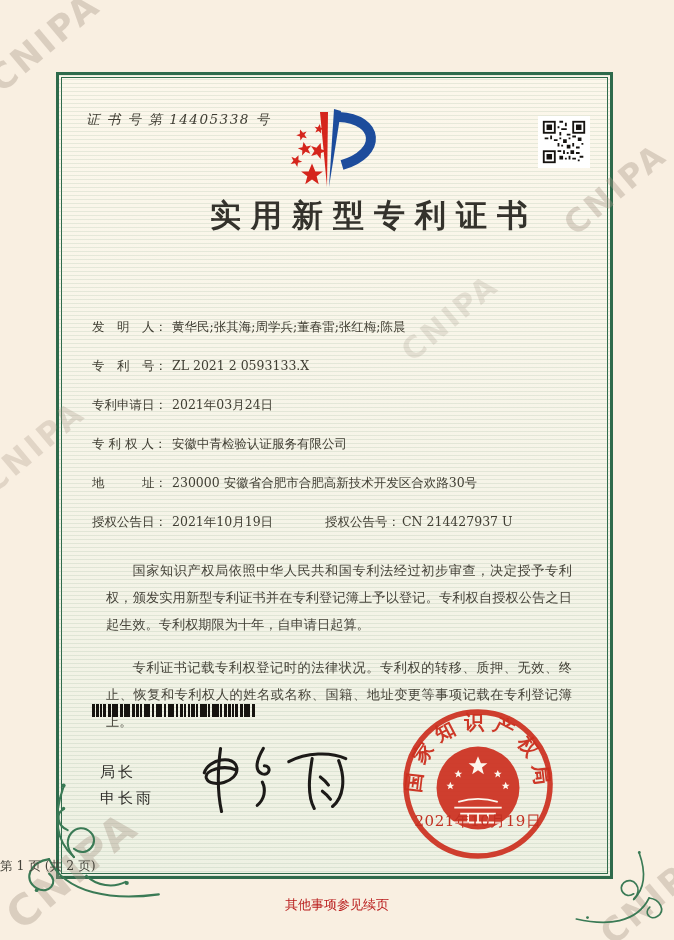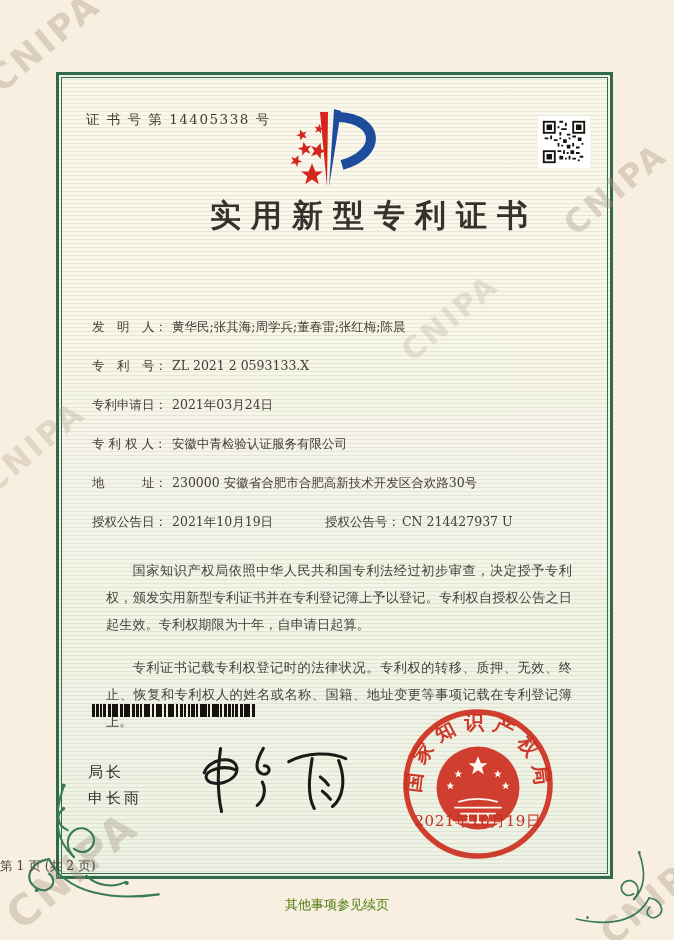--- a/index.html
+++ b/index.html
@@ -26,21 +26,21 @@
     font-family:"DejaVu Sans","Liberation Sans",sans-serif;
     font-weight:700;color:rgba(168,153,137,0.38);
     transform:rotate(-40deg);letter-spacing:3px;user-select:none;
   }
   .wm1{left:-22px;top:22px;font-size:35px;}
   .wm2{left:554px;top:170px;font-size:32px;}
   .wm3{left:392px;top:300px;font-size:30px;color:rgba(168,153,137,0.24);}
   .wm4{left:-28px;top:428px;font-size:32px;color:rgba(168,153,137,0.30);}
   .wm5{left:-6px;top:846px;font-size:42px;}
   .wm6{left:590px;top:876px;font-size:34px;}
-  .cert-no{position:absolute;left:86px;top:111px;font-size:13.5px;letter-spacing:1.5px;color:#3f3d33;}
+  .cert-no{position:absolute;left:86px;top:111px;font-size:13.5px;letter-spacing:1.5px;color:#3f3d33;font-style:italic;}
   .logo{position:absolute;left:284px;top:101px;}
   .qr{position:absolute;left:538px;top:116px;width:52px;height:52px;background:#fff;padding:3px;box-sizing:border-box;}
   .title{
     position:absolute;left:0;top:195px;width:674px;text-align:center;
     font-size:31px;font-weight:700;letter-spacing:10px;text-indent:10px;color:#34322c;margin-left:32px;
   }
   .row{position:absolute;left:92px;width:508px;font-size:12.5px;color:#403e33;white-space:nowrap;}
   .row .lbl{display:inline-block;min-width:80px;}
   .r0{top:280px}.r1{top:319px}.r2{top:358px}.r3{top:397px}.r4{top:436px}.r5{top:475px}.r6{top:514px}
   .row .lbl2{position:absolute;left:233px;}
@@ -56,28 +56,28 @@
       repeating-linear-gradient(90deg,#16130f 0 2px,transparent 2px 4px),
       repeating-linear-gradient(90deg,#16130f 0 1px,transparent 1px 6px),
       repeating-linear-gradient(90deg,#16130f 0 3px,transparent 3px 11px);
   }
   .seal{position:absolute;left:399px;top:705px;width:158px;height:158px;}
   .seal-date{
     position:absolute;left:399px;top:812px;width:158px;text-align:center;
     font-size:15px;color:#c23022;letter-spacing:0.5px;white-space:nowrap;
   }
   .director-title,.director-name{
-    position:absolute;left:88px;
+    position:absolute;left:100px;
     font-family:"DejaVu Sans","Liberation Sans",sans-serif;
     font-size:15px;letter-spacing:3px;color:#2f2e2a;
   }
   .director-title{top:763px}.director-name{top:789px}
   .signature{position:absolute;left:190px;top:740px;}
   .page-info{position:absolute;left:0;top:858px;width:674px;font-size:12.5px;color:#46443b;}
-  .footer-note{position:absolute;left:0;top:896px;width:674px;text-align:center;font-size:13px;color:#4d7c0f;}
+  .footer-note{position:absolute;left:0;top:896px;width:674px;text-align:center;font-size:13px;color:#b91c1c;}
   .flourish-l{position:absolute;left:18px;top:768px;}
   .flourish-r{position:absolute;left:570px;top:842px;transform:scaleX(-1);}
 </style>
 </head>
 <body>
 
 <div class="page">
 
   <div class="frame">
     <div class="inner-line"></div>

